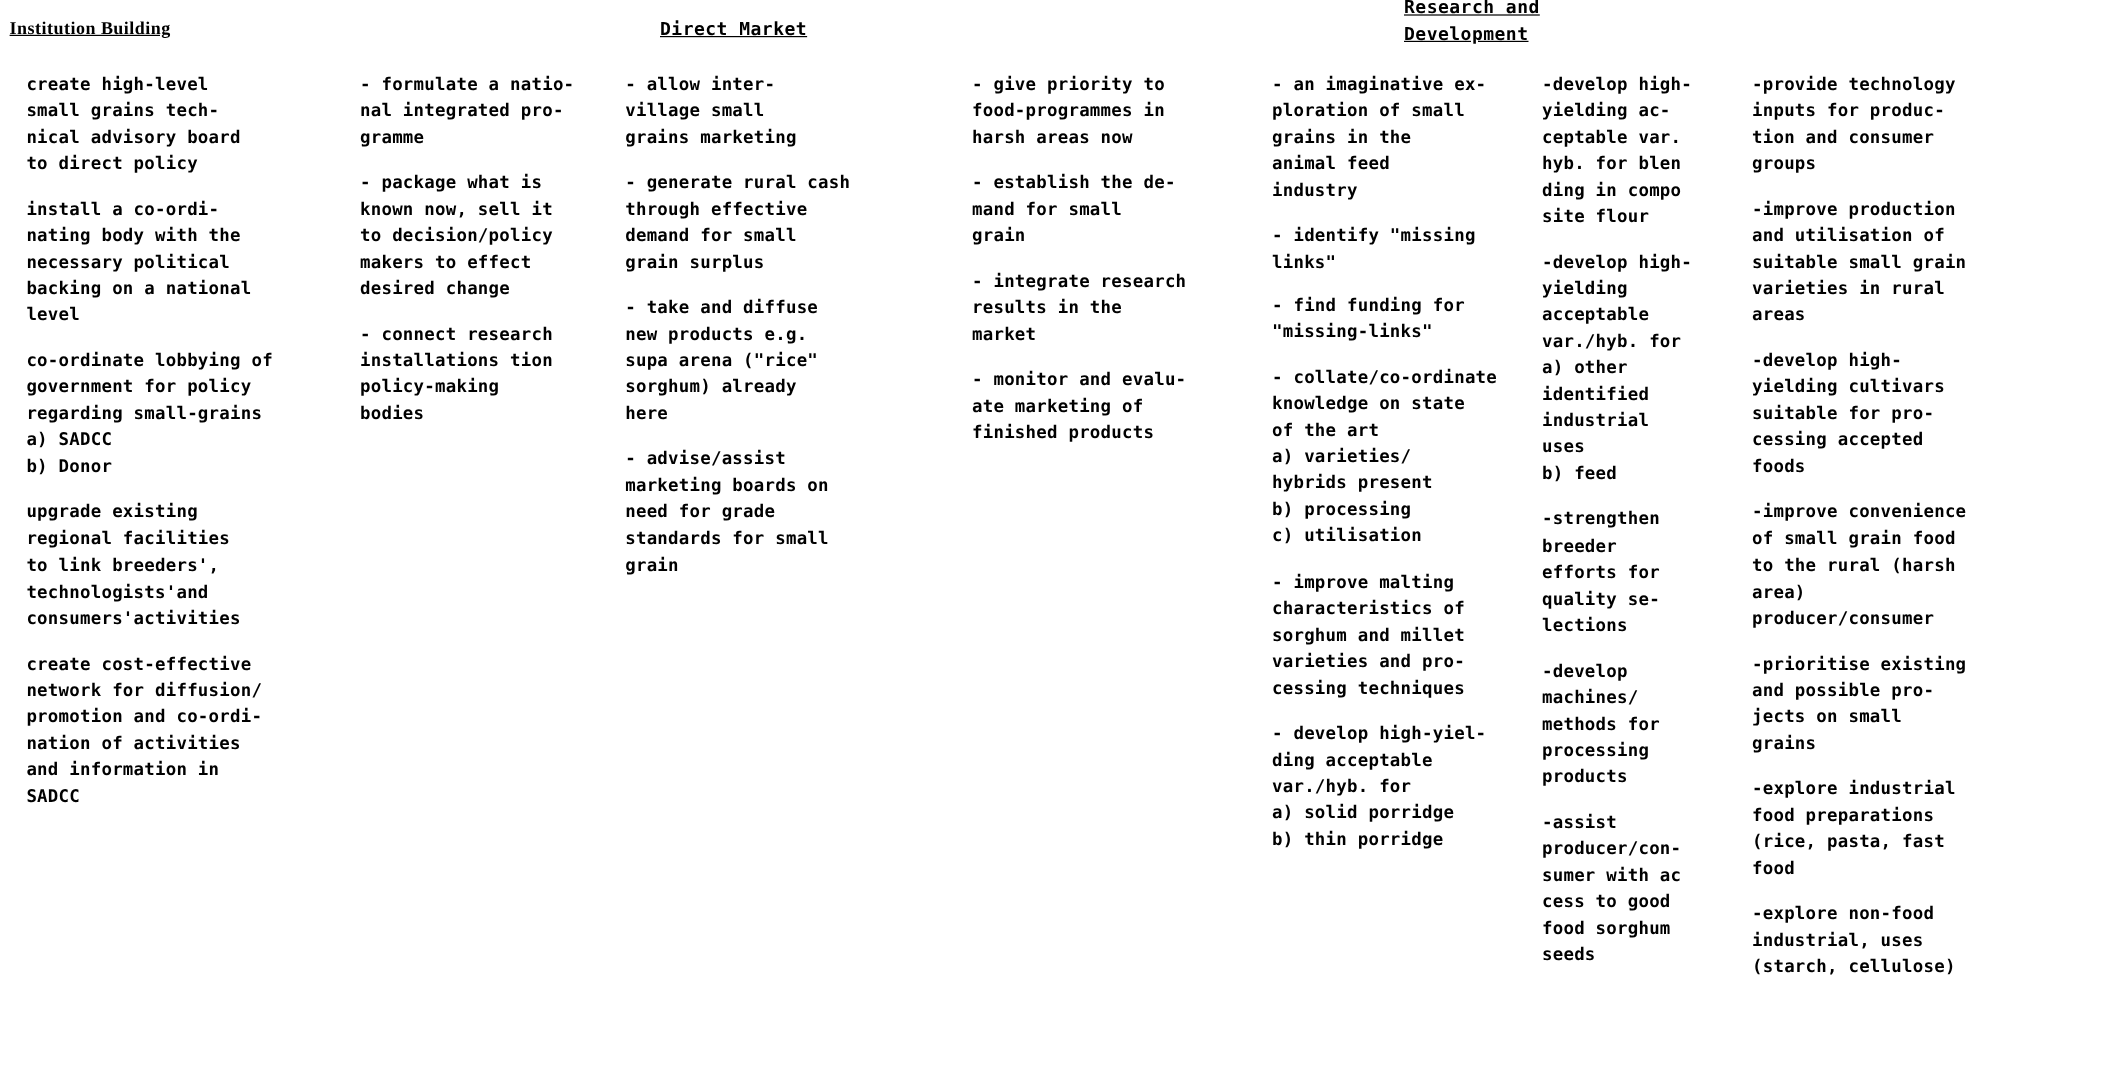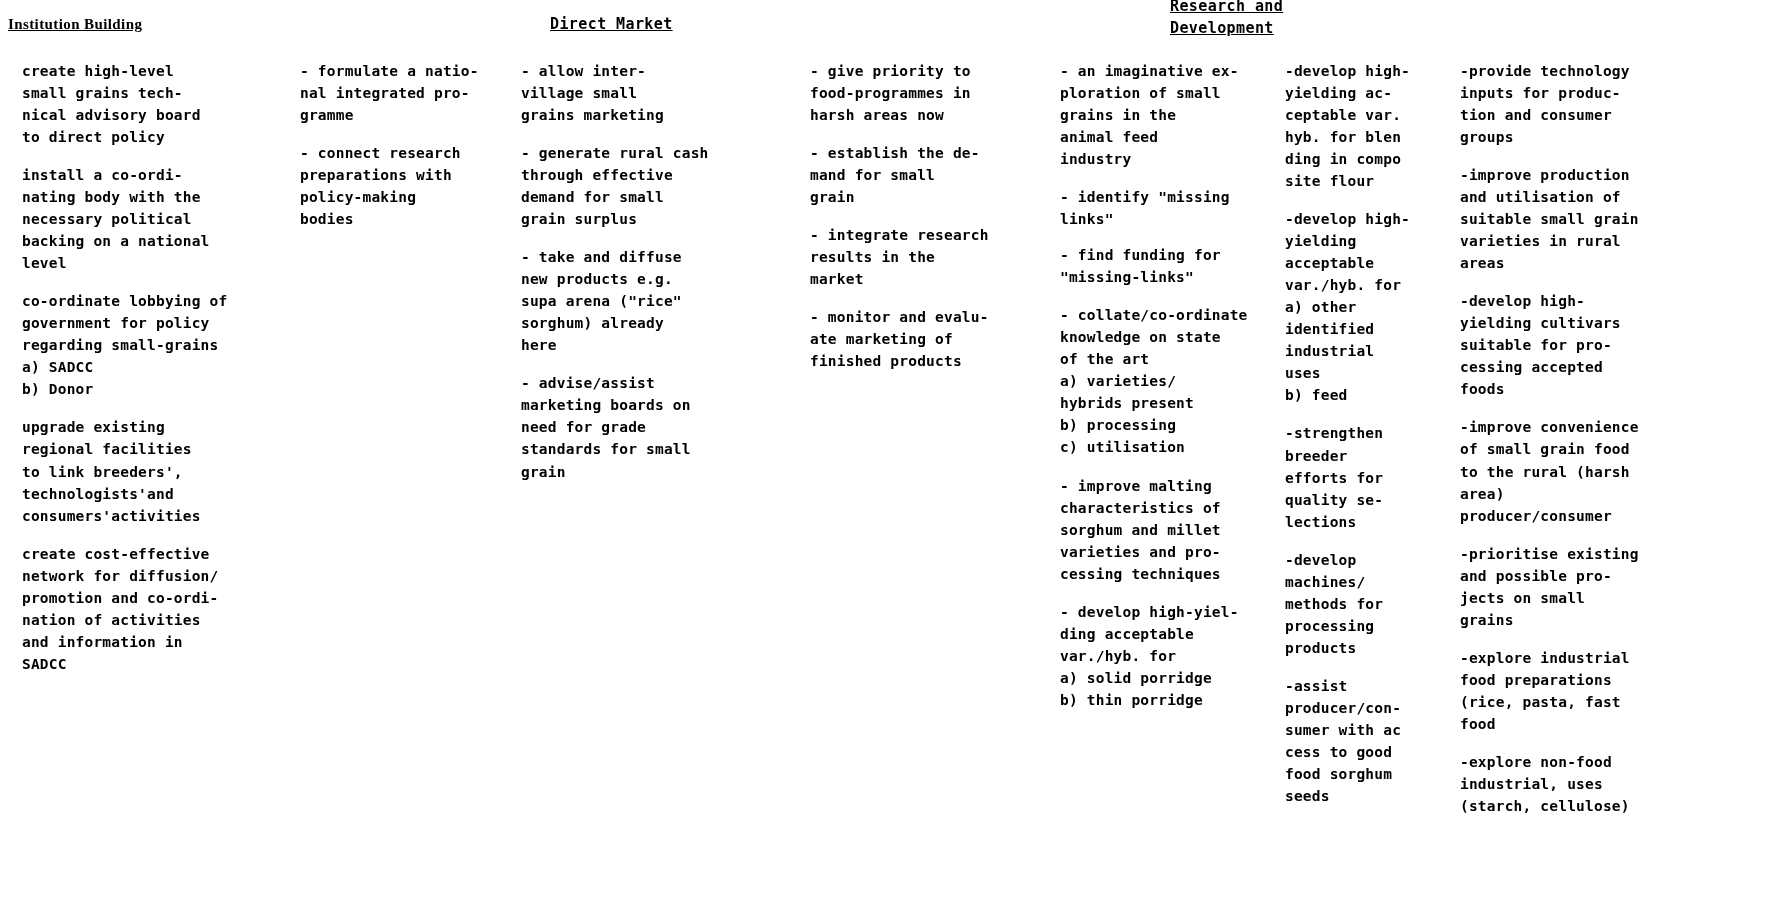--- a/index.html
+++ b/index.html
@@ -103,22 +103,27 @@
 promotion and co-ordi-
 nation of activities
 and information in
 SADCC</div>
     </div>
 
     <div class="col c2">
       <div class="item">- formulate a natio-
   nal integrated pro-
   gramme</div>
+      <div class="item">- package what is
+  known now, sell it
+  to decision/policy
+  makers to effect
+  desired change</div>
       <div class="item">- connect research
-  preparations with
+  installations tion
   policy-making
   bodies</div>
     </div>
 
     <div class="col c3">
       <div class="item">- allow inter-
   village small
   grains marketing</div>
       <div class="item">- generate rural cash
   through effective

